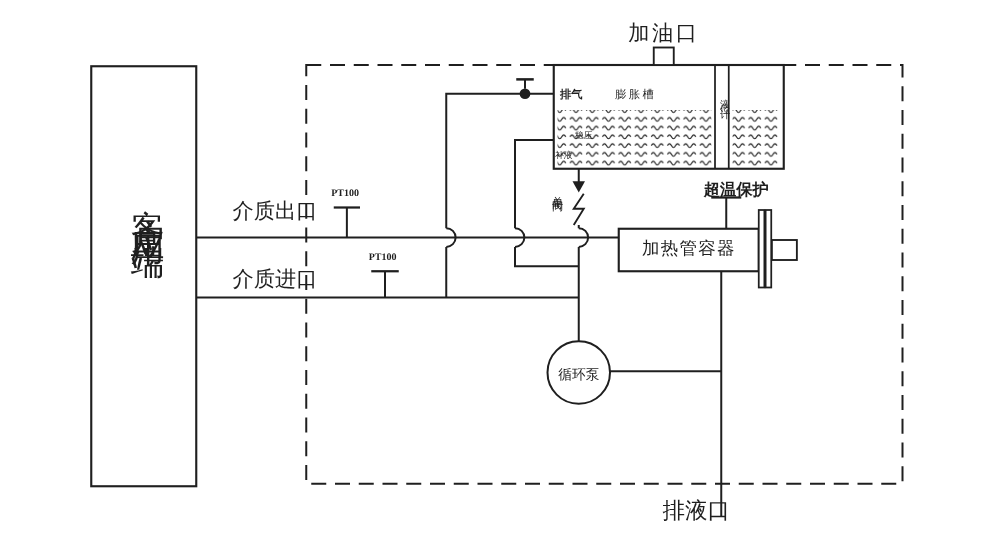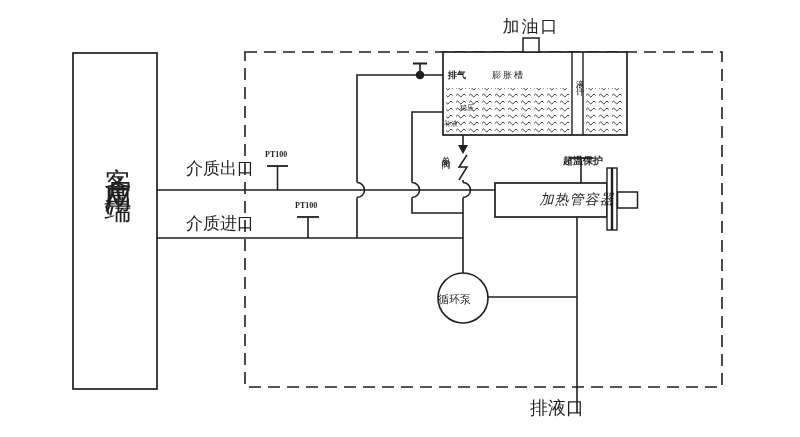--- a/index.html
+++ b/index.html
@@ -11,21 +11,21 @@
   .lbl{position:absolute;white-space:nowrap;color:#1f1f1f;}
   .v{writing-mode:vertical-rl;text-orientation:upright;}
   .big{font-size:17px;}
   .small{font-size:9px;}
   .tiny{font-size:7px;}
   .sensor{font-family:Liberation Serif, serif;font-size:8px;font-weight:600;}
   .customer{font-size:27px;letter-spacing:7px;}
   .gauge{font-size:8px;letter-spacing:4px;}
   .cv{font-size:9px;letter-spacing:2px;}
   .heater{font-size:14px;letter-spacing:1px;text-align:center;width:112px;line-height:34px;}
-  .pump{font-size:11px;text-align:left;width:50px;}
+  .pump{font-size:11px;text-align:center;width:50px;}
   .mid{font-size:18px;}
 </style>
 </head>
 <body>
 
 <div id="stage">
 
   <svg width="800" height="437" viewBox="0 0 800 437">
     <defs>
       <pattern id="wave" width="13" height="7" patternUnits="userSpaceOnUse">
@@ -106,19 +106,19 @@
   <div class="lbl tiny" style="left:444px;top:103px;margin-left:16px;">稳压</div>
   <div class="lbl tiny" style="left:444px;top:119px;font-family:Liberation Serif, serif;">补液</div>
 
   <div class="lbl cv v" style="left:439px;top:149px;">单向阀</div>
 
   <div class="lbl big" style="left:186px;top:157px;">介质出口</div>
   <div class="lbl big" style="left:186px;top:212px;">介质进口</div>
 
   <div class="lbl sensor" style="left:265px;top:150px;">PT100</div>
   <div class="lbl sensor" style="left:295px;top:201px;">PT100</div>
-  <div class="lbl sensor" style="left:563px;top:143px;font-family:Liberation Mono, monospace;font-size:10px;margin-top:11px;">超温保护</div>
+  <div class="lbl sensor" style="left:563px;top:143px;font-family:Liberation Mono, monospace;font-size:13px;">超温保护</div>
 
-  <div class="lbl heater" style="left:521px;top:183px;font-style:italic;">加热管容器</div>
+  <div class="lbl heater" style="left:495px;top:183px;">加热管容器</div>
   <div class="lbl pump" style="left:438px;top:292px;">循环泵</div>
 
   <div class="lbl mid" style="left:530px;top:396px;">排液口</div>
 </div>
 
 </body></html>

